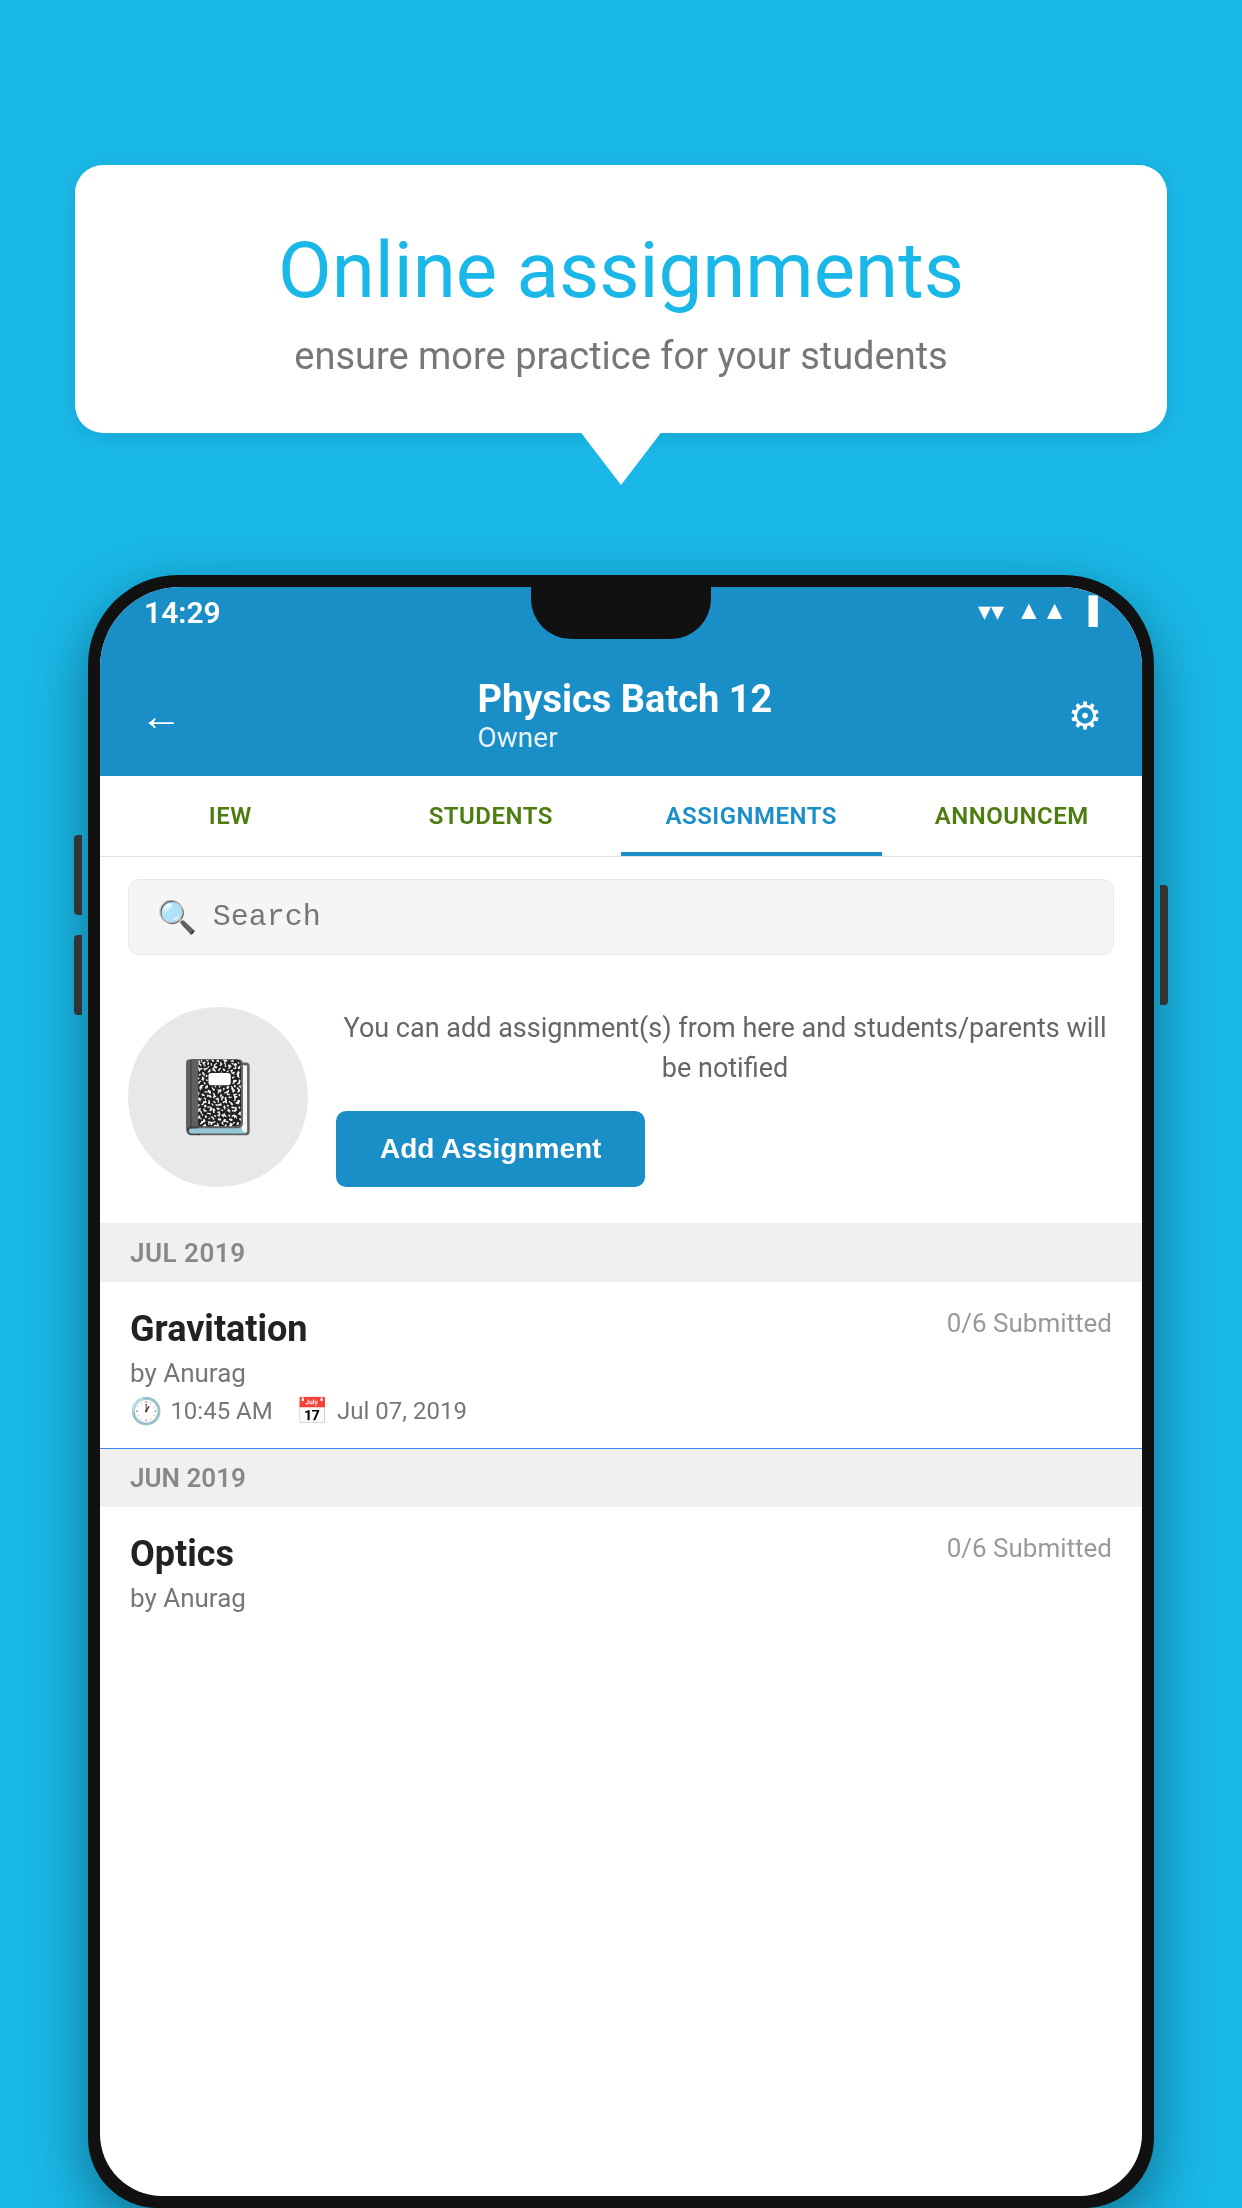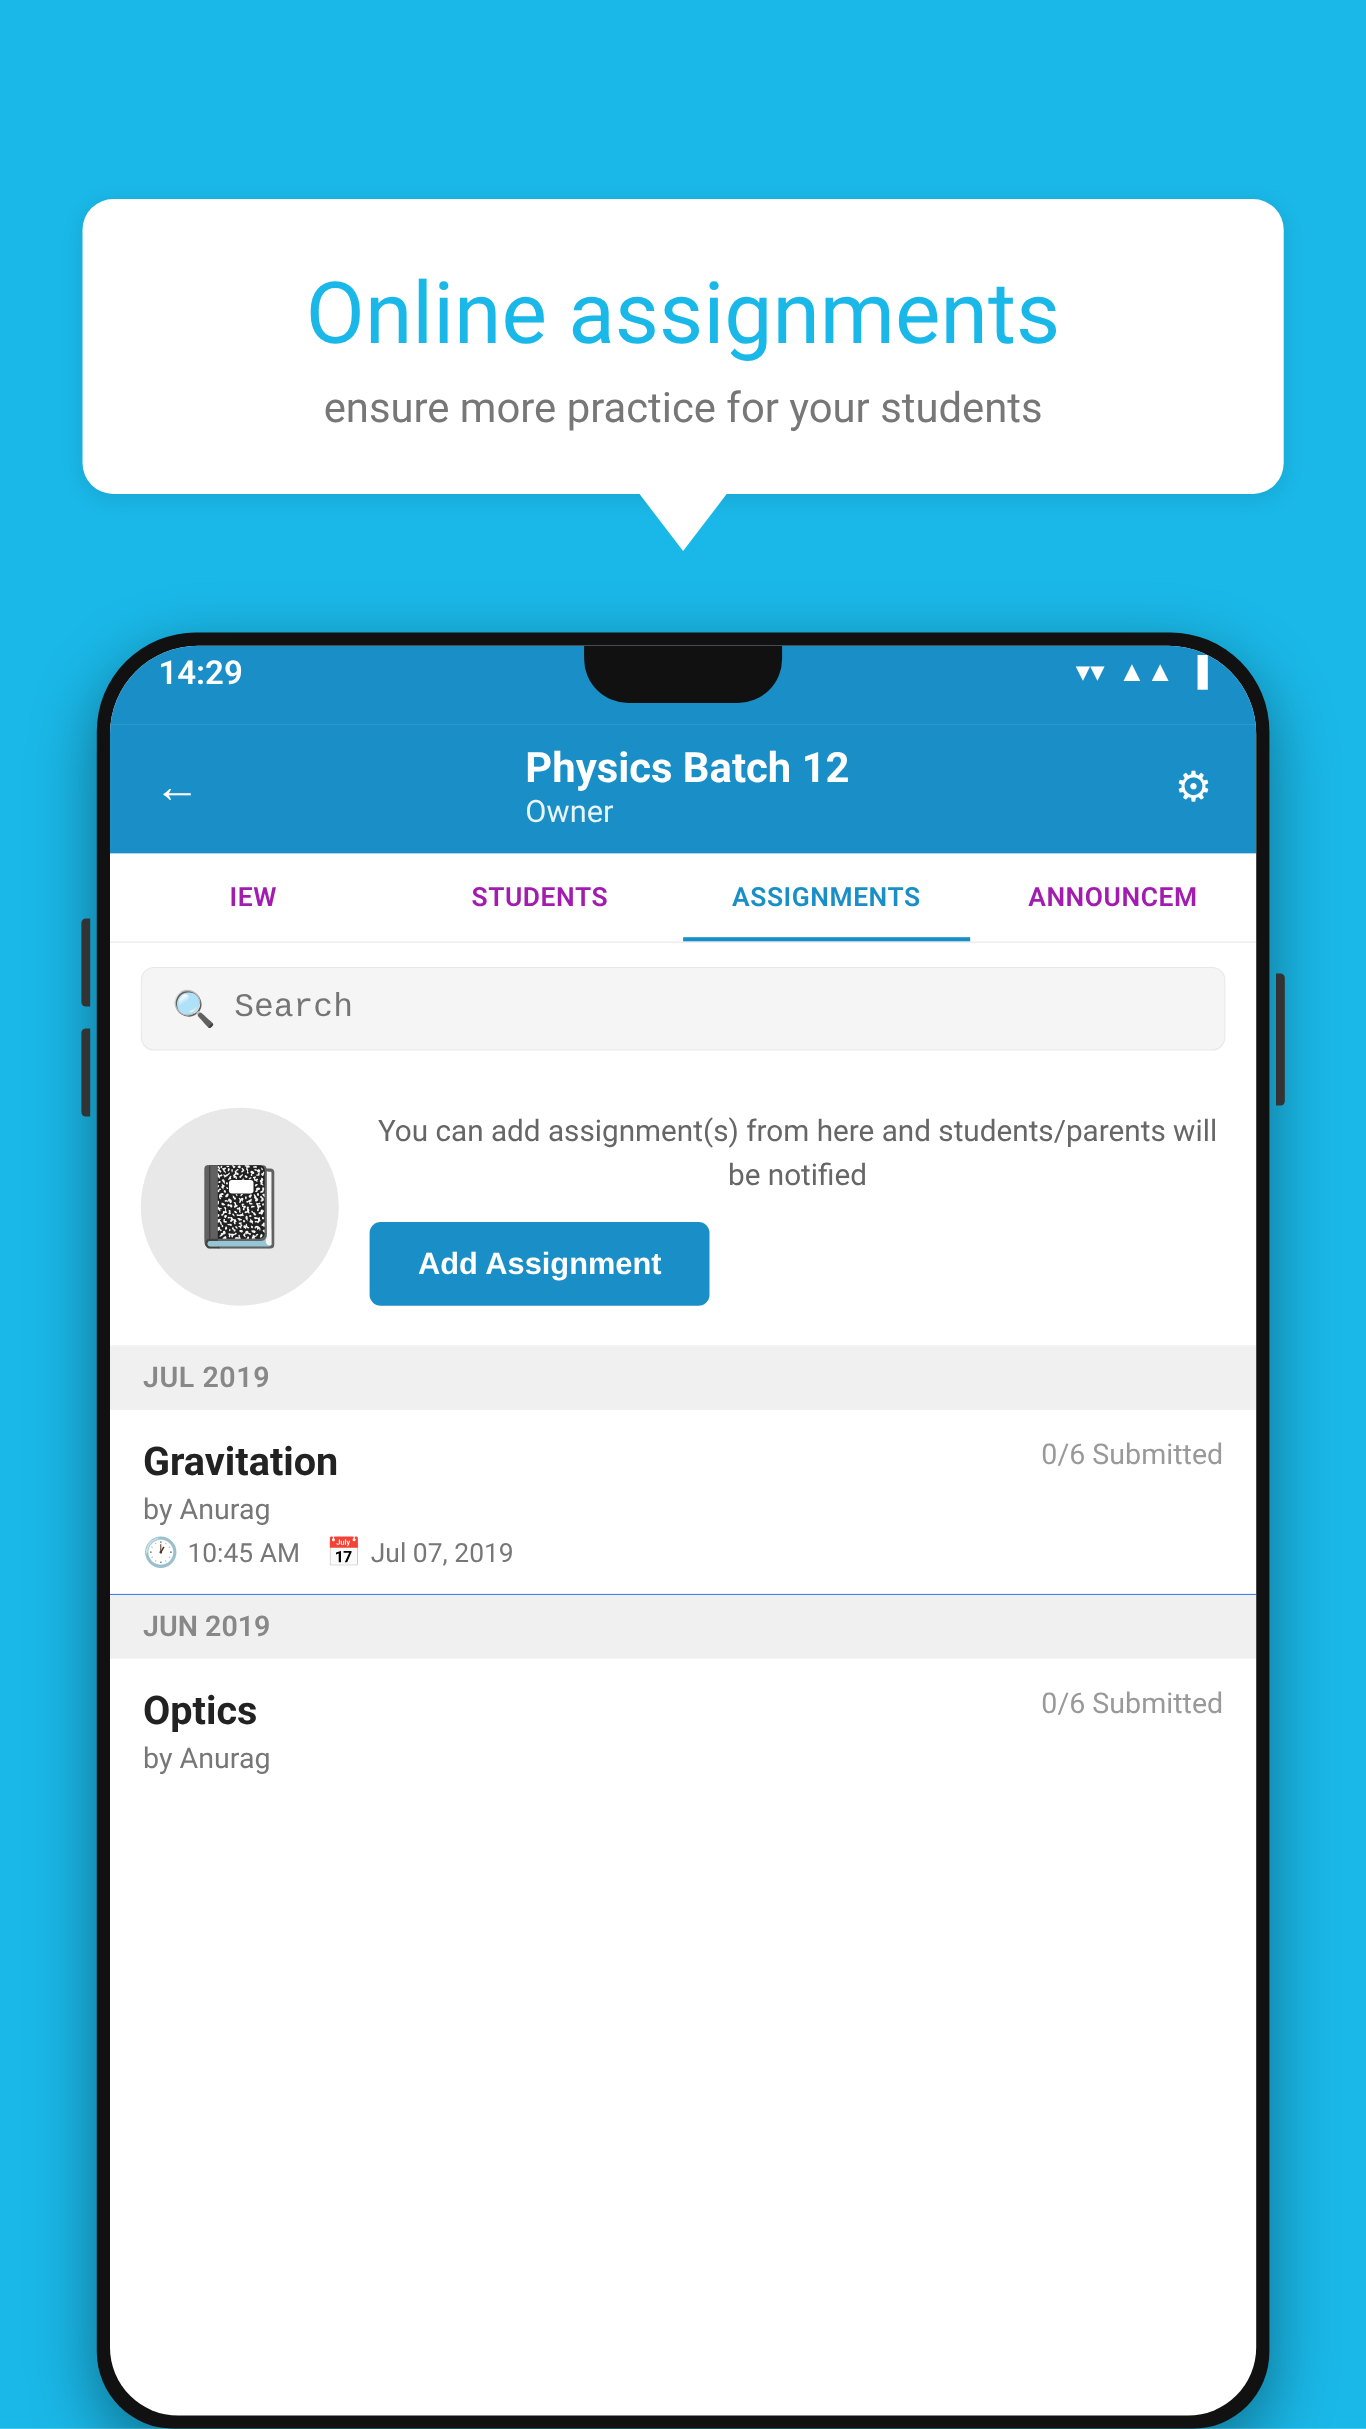--- a/index.html
+++ b/index.html
@@ -8,21 +8,21 @@
       height: 2208px;
       background-color: #1ab8e8;
       font-family: 'Roboto', Arial, sans-serif;
       overflow: hidden;
       position: relative;
     }
 
     
     .speech-bubble-wrapper {
       position: absolute;
-      top: 181px;
+      top: 165px;
       left: 75px;
       right: 75px;
     }
     .speech-bubble {
       background: white;
       border-radius: 28px;
       padding: 60px 70px 55px;
       box-shadow: 0 4px 20px rgba(0,0,0,0.1);
       position: relative;
     }
@@ -147,21 +147,21 @@
       display: flex;
       border-bottom: 1px solid #e0e0e0;
       overflow: hidden;
     }
     .tab-item {
       flex: 1;
       text-align: center;
       padding: 26px 10px 22px;
       font-size: 24px;
       font-weight: 600;
-      color: #a21caf;
+      color: #4d7c0f;
       letter-spacing: 0.5px;
       cursor: pointer;
       white-space: nowrap;
       overflow: hidden;
       text-overflow: ellipsis;
     }
     .tab-item.active {
       color: #1a8fc7;
       border-bottom: 4px solid #1a8fc7;
     }

